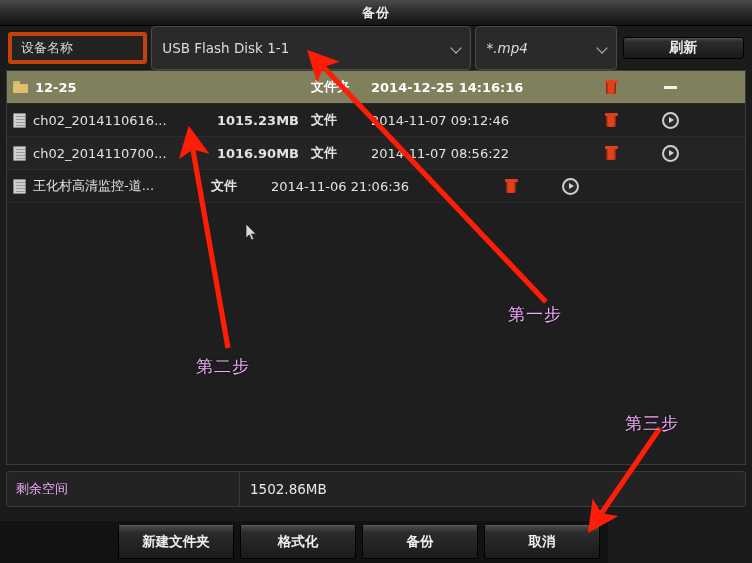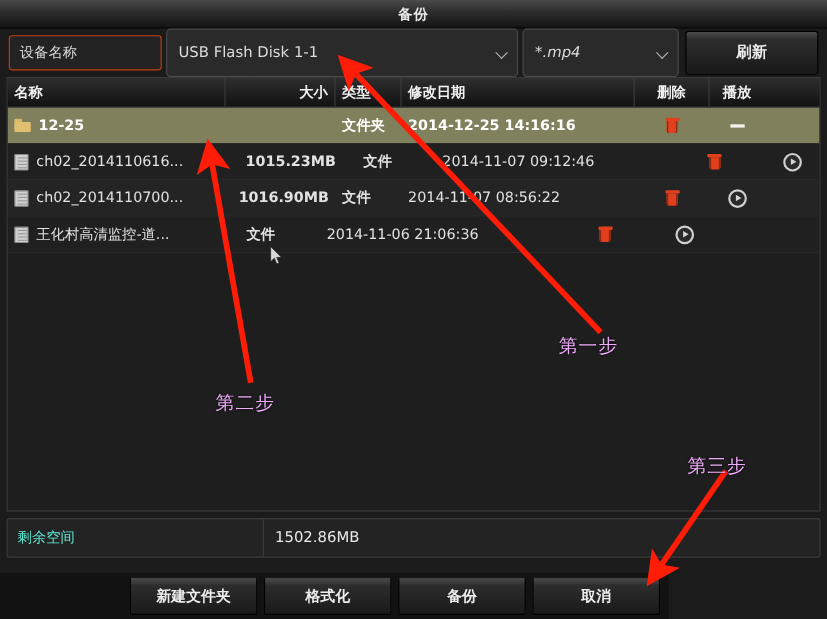--- a/index.html
+++ b/index.html
@@ -30,21 +30,21 @@
   
   .toolbar {
     height:44px;
     padding:6px 8px 6px 8px;
     display:flex; align-items:center; gap:0;
     background:#1b1b1b;
   }
   .field-label {
     width:140px; height:32px;
     background:#232323;
-    border:1px solid #c2410c;
+    border:4px solid #c2410c;
     border-radius:3px;
     display:flex; align-items:center;
     padding-left:9px;
     color:#d8d8d8; font-size:13px;
   }
   .combo {
     height:44px;
     background:#2a2a2a;
     border:1px solid #4a4a4a;
     border-radius:4px;
@@ -63,21 +63,21 @@
   }
   .caret:after{
     content:""; position:absolute; left:0; top:1px;
     width:7px; height:7px;
     border-right:1.6px solid #b9b9b9;
     border-bottom:1.6px solid #b9b9b9;
     transform:rotate(45deg);
   }
   .btn-refresh {
     margin-left:6px;
-    width:122px; height:40px;
+    width:122px; height:22px;
     background:linear-gradient(to bottom,#4b4b4b 0%,#2d2d2d 18%,#191919 100%);
     border:1px solid #000;
     border-radius:3px;
     color:#ececec; font-size:14px; font-weight:bold;
     display:flex; align-items:center; justify-content:center;
   }
 
   
   .table-wrap {
     margin:0 6px;
@@ -105,21 +105,21 @@
   .th.c-date { width:212px; }
   .th.c-del  { width:68px; justify-content:center; }
   .th.c-play { width:50px; justify-content:center; border-right:none; }
 
   .tbody { flex:1; overflow:hidden; }
   .tr {
     display:flex; height:33px; align-items:center;
     border-bottom:1px solid #2b2b2b;
     background:#242424;
   }
-  .tr.alt { background:#202020;gap:13px; }
+  .tr.alt { background:#202020; }
   .tr.sel { background:#80805d; }
   .td {
     font-size:13px; color:#e2e2e2;
     display:flex; align-items:center;
     height:100%;
     padding:0 6px;
     overflow:hidden; white-space:nowrap;
   }
   .tr.sel .td { color:#ffffff; font-weight:bold; }
   .td.c-name { width:198px; gap:7px; }
@@ -182,21 +182,21 @@
   .freespace{
     margin:6px 6px 0 6px;
     height:36px;
     display:flex; align-items:stretch;
     background:#232323;
     border:1px solid #3b3b3b; border-radius:3px;
   }
   .freespace .lbl{
     width:233px;
     display:flex;align-items:center;padding-left:9px;
-    color:#5eead4;font-size:13px;
+    color:#f0abfc;font-size:13px;
     border-right:1px solid #3b3b3b;
   }
   .freespace .val{
     flex:1;display:flex;align-items:center;padding-left:10px;
     color:#e9e9e9;font-size:13.5px;
   }
 
   
   .footer{
     position:absolute;left:0;bottom:0;width:608px;height:42px;
@@ -256,28 +256,20 @@
       <span class="val">*.mp4</span>
       <span class="caret"></span>
     </div>
 
     <div class="btn-refresh">
       <span>刷新</span>
     </div>
   </div>
 
   <div class="table-wrap">
-    <div class="thead">
-      <div class="th c-name">名称</div>
-      <div class="th c-size">大小</div>
-      <div class="th c-type">类型</div>
-      <div class="th c-date">修改日期</div>
-      <div class="th c-del">删除</div>
-      <div class="th c-play">播放</div>
-    </div>
     <div class="tbody" id="tbody">
         <div class="tr sel">
           <div class="td c-name">
             <span class="ic-folder"></span>
             <span>12-25</span>
           </div>
           <div class="td c-size"></div>
           <div class="td c-type">文件夹</div>
           <div class="td c-date">2014-12-25 14:16:16</div>
           <div class="td c-del">

